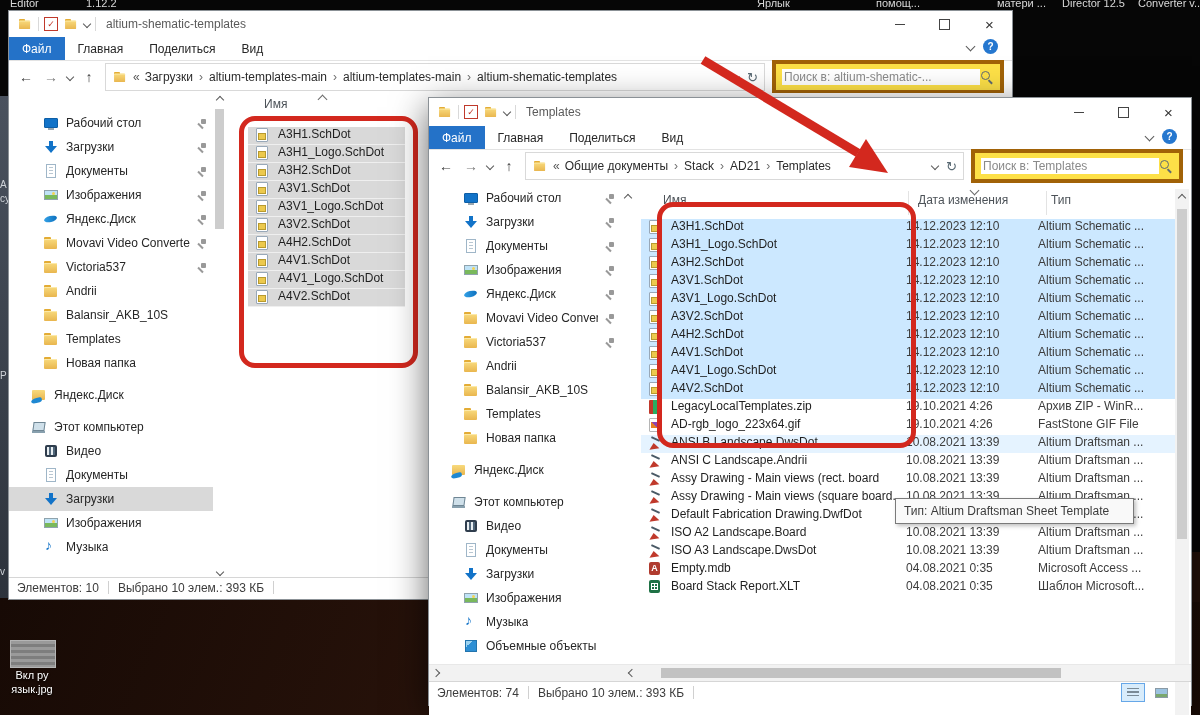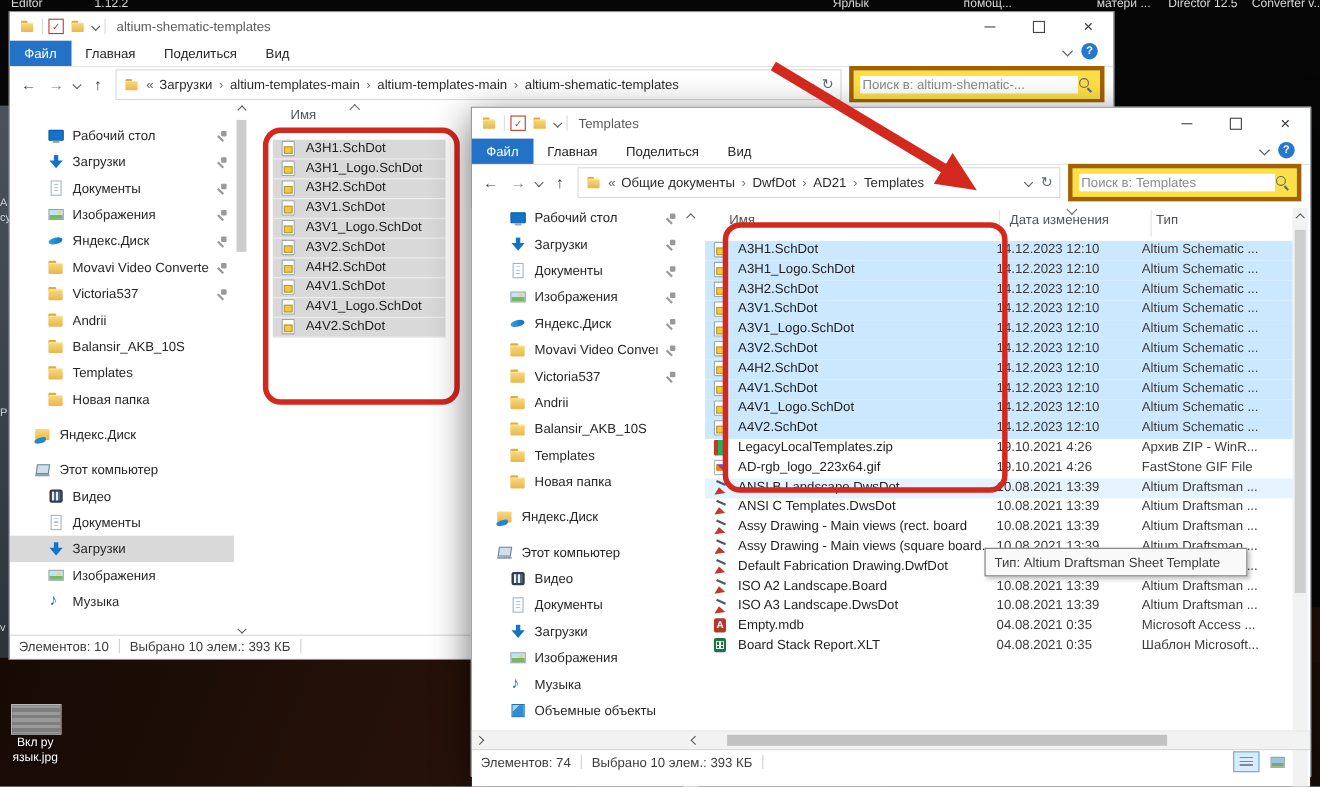--- a/index.html
+++ b/index.html
@@ -493,21 +493,21 @@
     <div class="addr-box">
       <span class="ficon ficon-sm" data-icon="folder"></span>
       <span class="laquo">«</span>
       <div class="crumbs" style="display:flex;gap:6px;min-width:0;overflow:hidden">
 
       <span class="crumb-wrap">
             <span class="crumb">Общие документы</span>
             <span class="csep">›</span>
           </span>
           <span class="crumb-wrap">
-            <span class="crumb">DwfDot</span>
+            <span class="crumb">Stack</span>
             <span class="csep">›</span>
           </span>
           <span class="crumb-wrap">
             <span class="crumb">AD21</span>
             <span class="csep">›</span>
           </span>
           <span class="crumb-wrap">
             <span class="crumb">Templates</span>
           </span>
         </div>
@@ -713,21 +713,21 @@
             <span class="ftype">FastStone GIF File</span>
           </div>
           <div class="frow hover">
             <span class="ficon" data-icon="draftsman"></span>
             <span class="fname">ANSI B Landscape.DwsDot</span>
             <span class="fdate">10.08.2021 13:39</span>
             <span class="ftype">Altium Draftsman ...</span>
           </div>
           <div class="frow">
             <span class="ficon" data-icon="draftsman"></span>
-            <span class="fname">ANSI C Templates.DwsDot</span>
+            <span class="fname">ANSI C Landscape.Andrii</span>
             <span class="fdate">10.08.2021 13:39</span>
             <span class="ftype">Altium Draftsman ...</span>
           </div>
           <div class="frow">
             <span class="ficon" data-icon="draftsman"></span>
             <span class="fname">Assy Drawing - Main views (rect. board</span>
             <span class="fdate">10.08.2021 13:39</span>
             <span class="ftype">Altium Draftsman ...</span>
           </div>
           <div class="frow">

